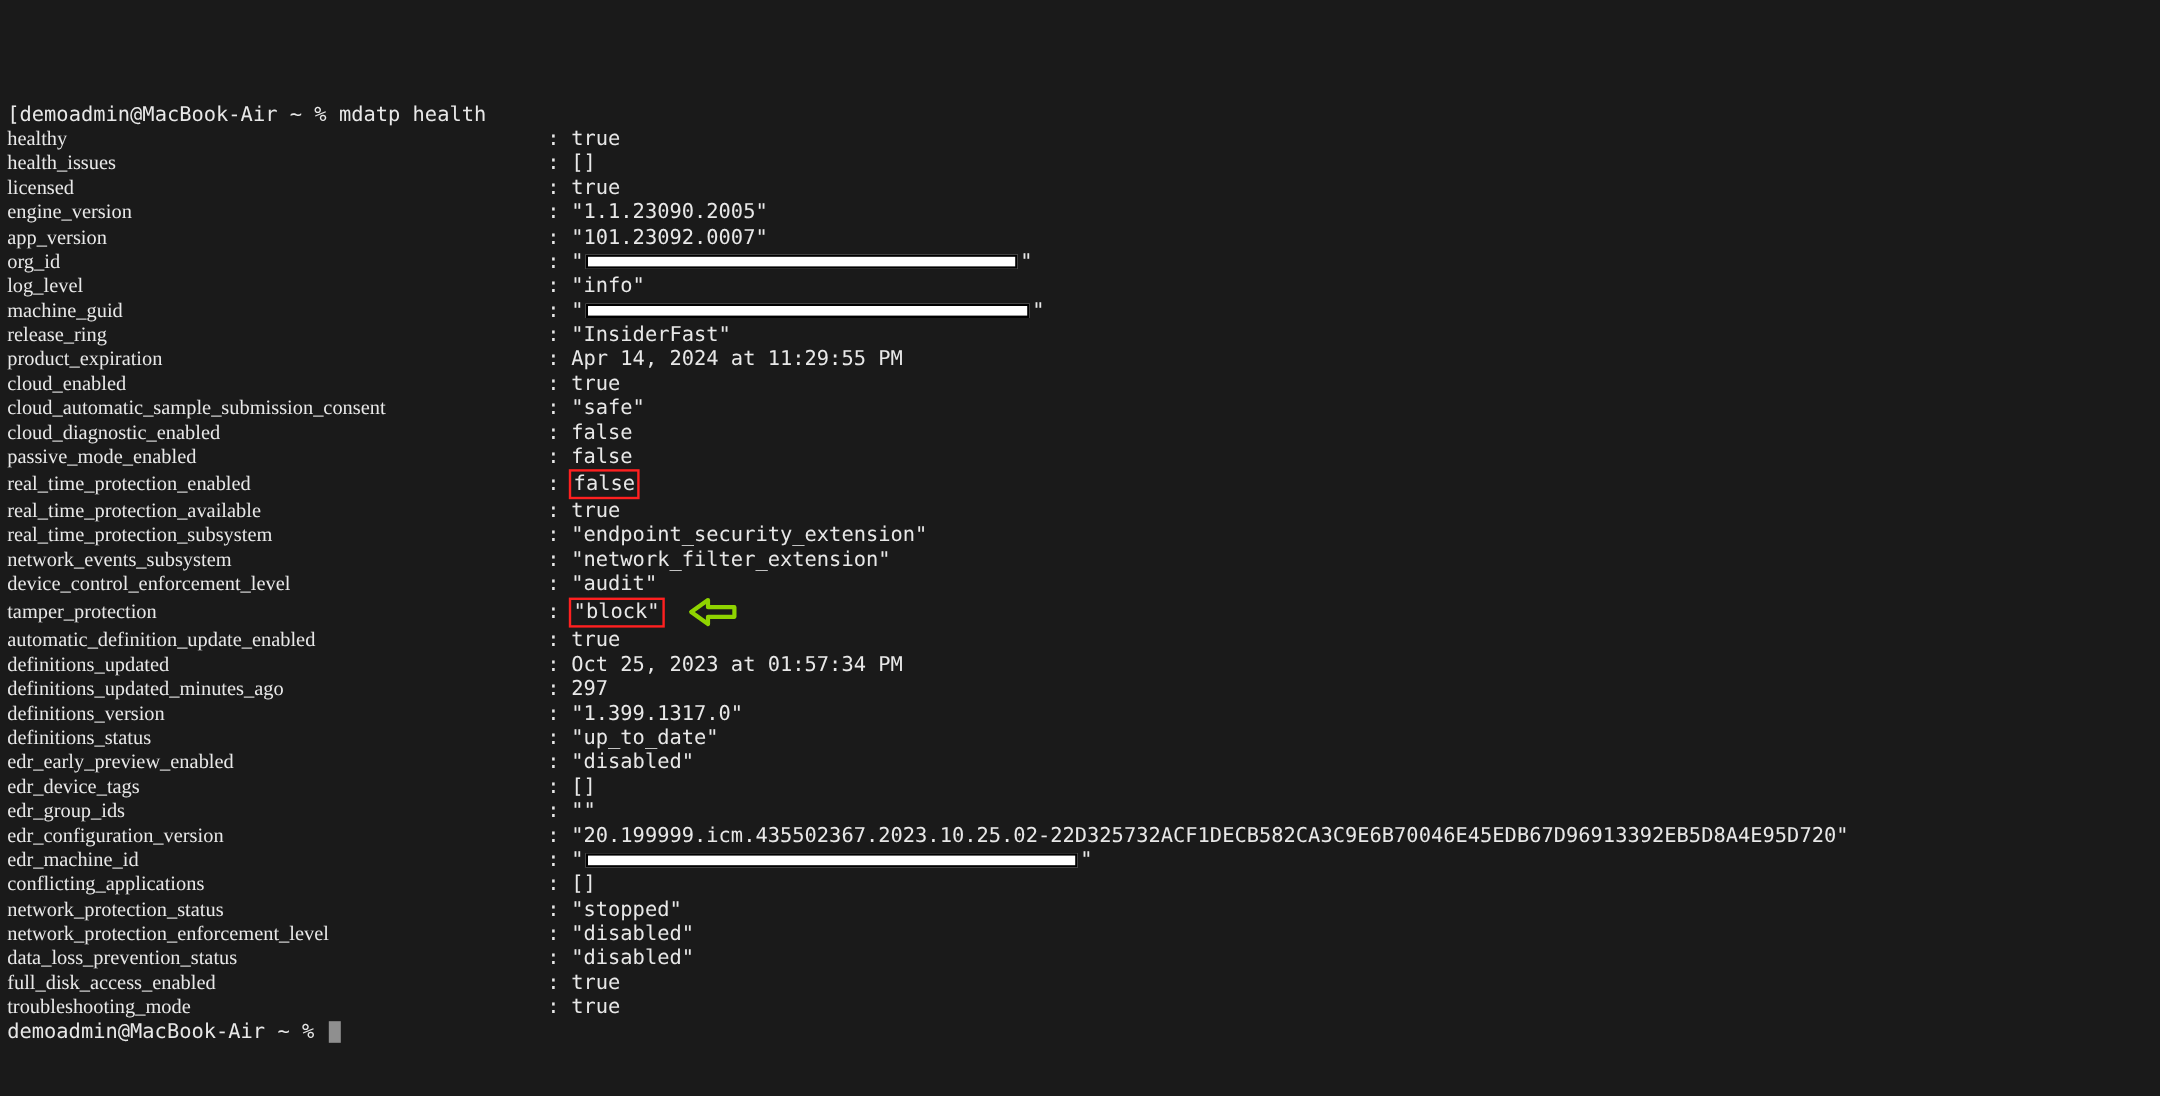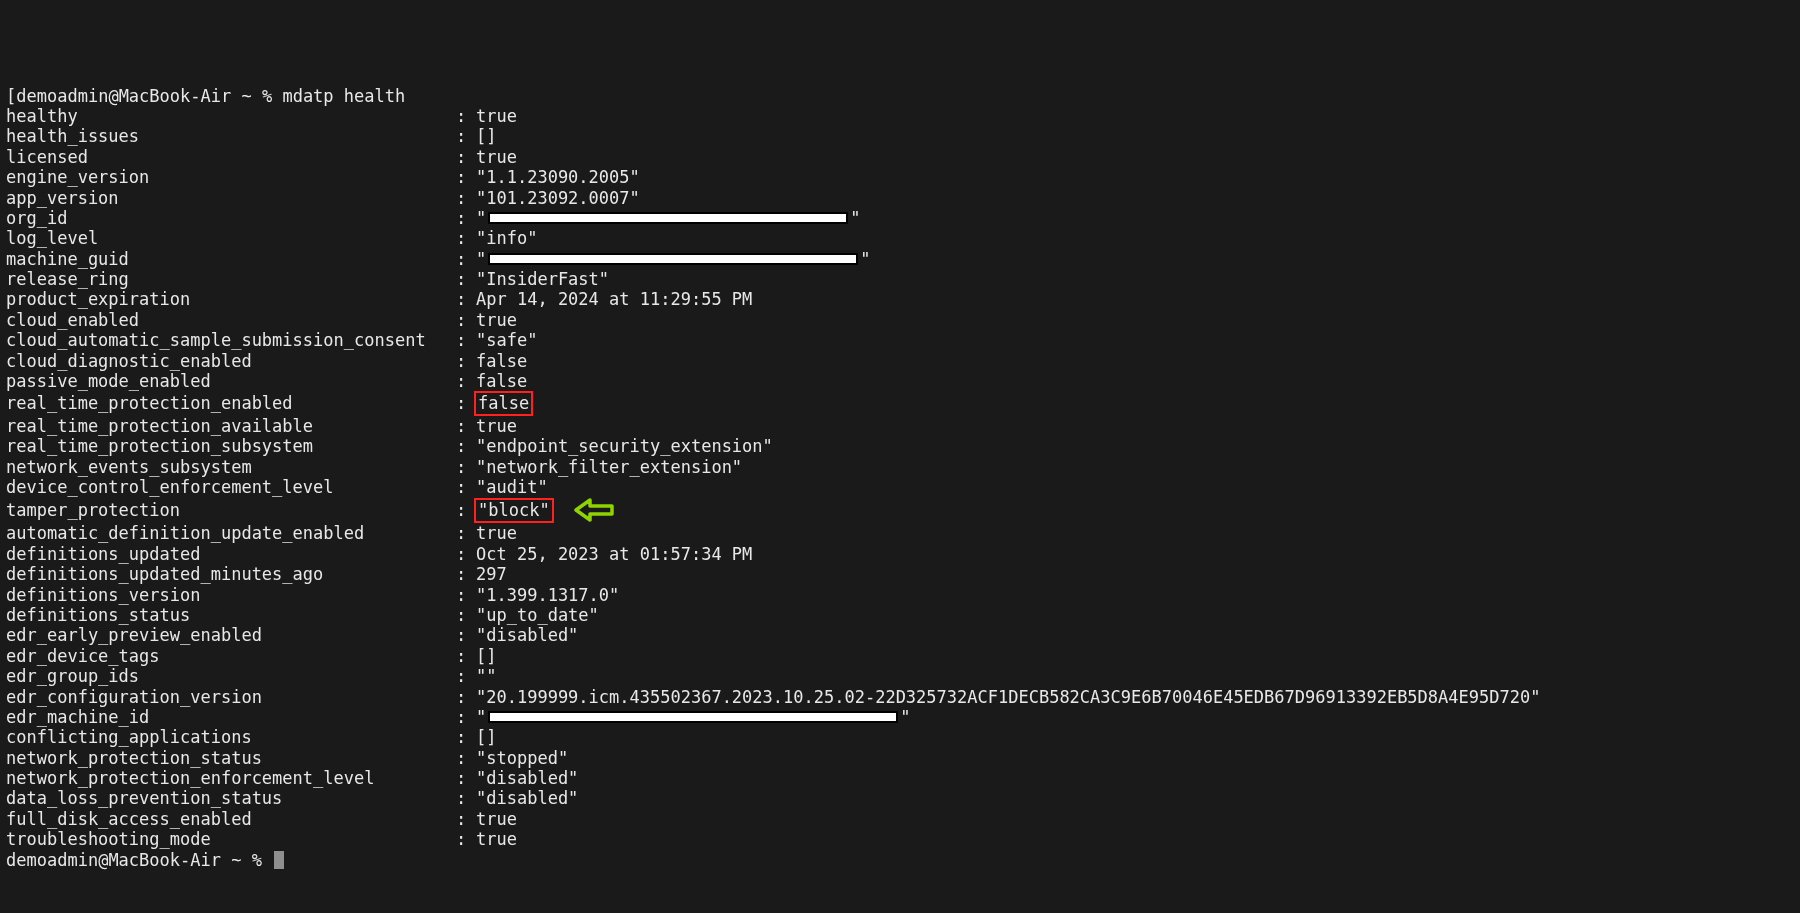--- a/index.html
+++ b/index.html
@@ -17,20 +17,21 @@
     }
     .row {
       display: flex;
       align-items: center;
       min-height: 20.3px;
     }
     .keycol {
       display: inline-block;
       width: 450px;
       flex: 0 0 450px;
+      font-family: Liberation Serif, serif;
     }
     .colon {
       flex: 0 0 auto;
       width: 20px;
     }
     .valcol {
       display: inline-flex;
       align-items: center;
     }
     .redbox {

